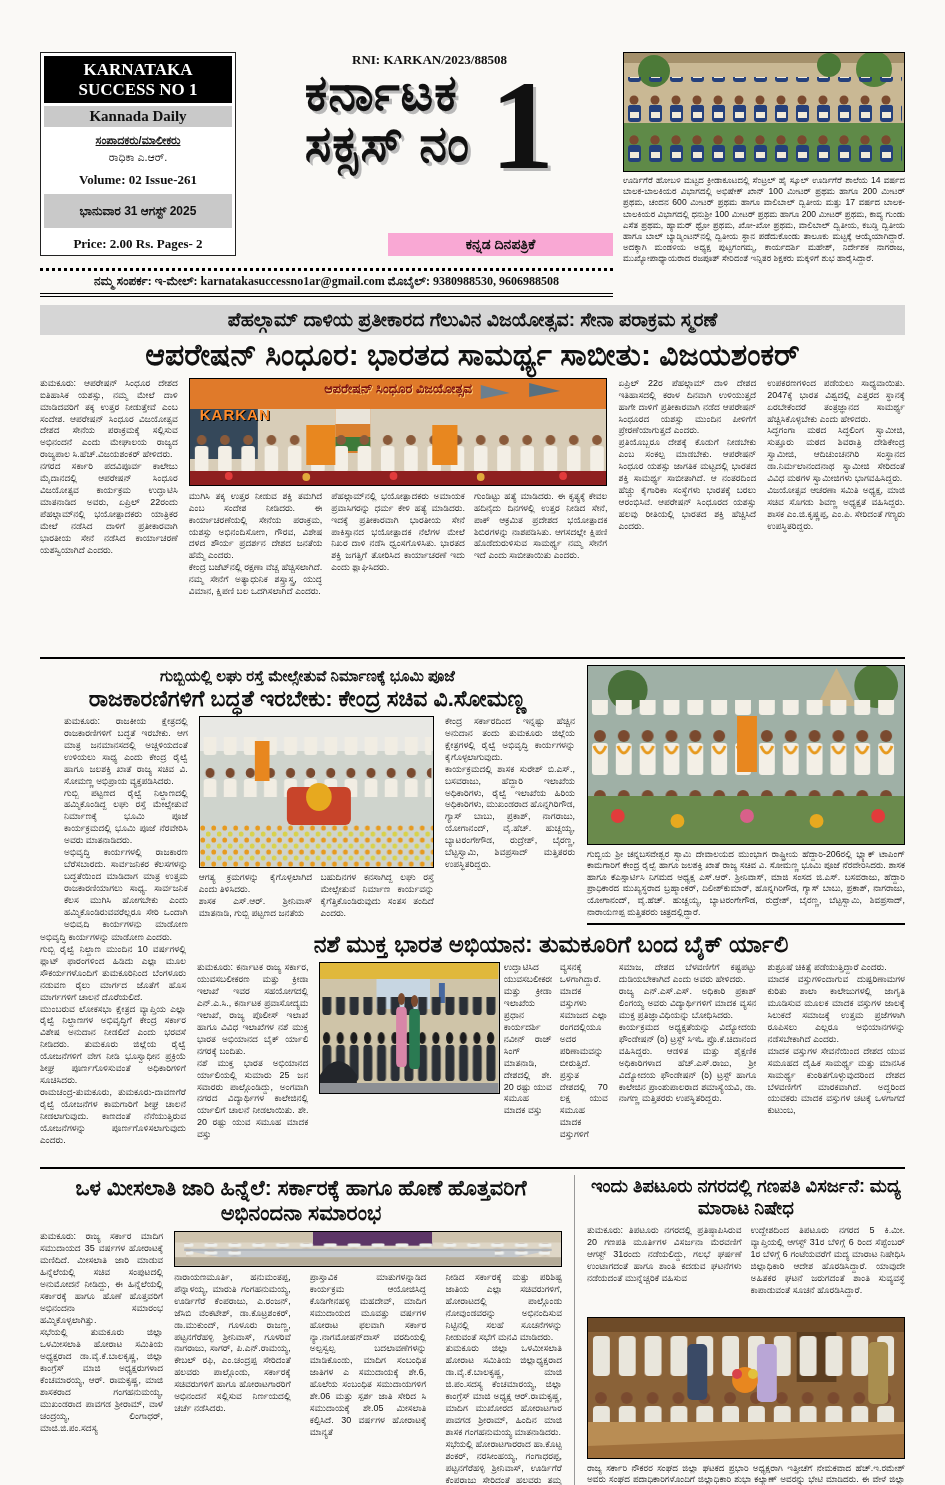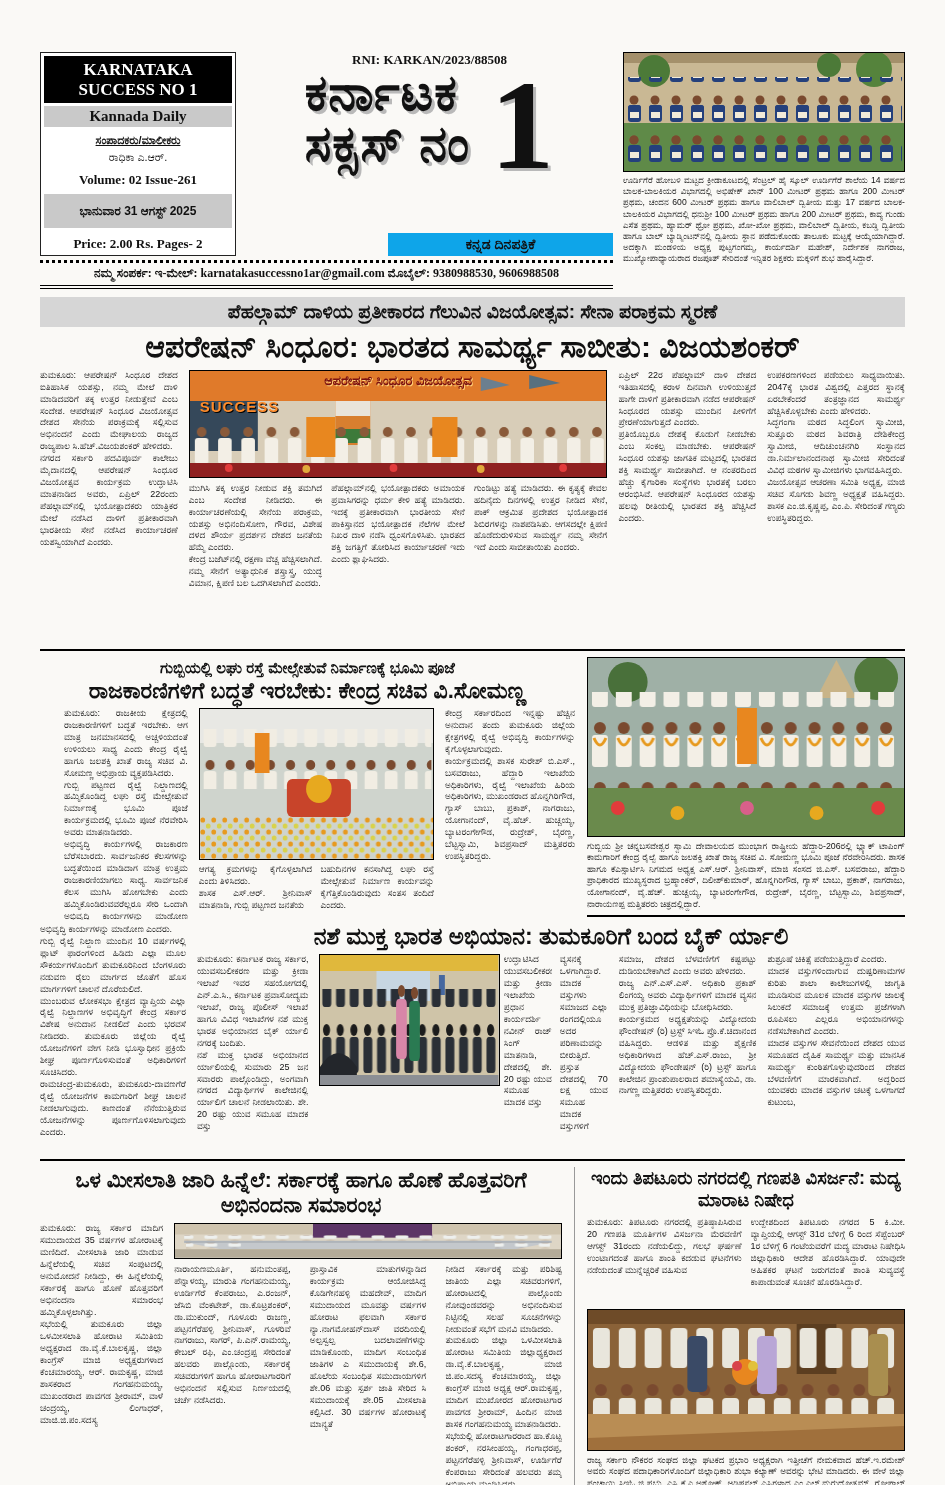--- a/index.html
+++ b/index.html
@@ -20,23 +20,23 @@
   .plate .vol{font-family:"Liberation Serif",serif;font-weight:bold;font-size:13px;margin-top:8px;}
   .plate .date{background:#c9c9c9;font-weight:bold;font-size:12px;margin-top:6px;padding:10px;}
   .plate .price{font-family:"Liberation Serif",serif;font-weight:bold;font-size:13px;margin-top:8px;}
   .mast{flex:1;position:relative;text-align:center;}
   .mast .rni{font-family:"Liberation Serif",serif;font-weight:bold;font-size:13px;}
   .mast-row{display:flex;align-items:flex-start;justify-content:center;gap:20px;}
   .mast-title{font-weight:900;font-size:50px;line-height:1.02;letter-spacing:1px;
               text-shadow:3px 3px 0 #b9b9b9;text-align:left;}
   .mast-digit{font-family:"Liberation Serif",serif;font-weight:900;font-size:128px;line-height:0.9;
               text-shadow:3px 3px 0 #b9b9b9;}
-  .mast .tag{position:absolute;right:0;bottom:0;width:225px;background:#0ea5e9;
+  .mast .tag{position:absolute;right:0;bottom:0;width:225px;background:#f9a8d4;
              font-weight:bold;font-size:14px;padding:3px 0;}
-  .contact{margin-top:4px;border-top:3px dotted #000;border-bottom:4px double #000;
+  .contact{margin-top:12px;border-top:3px dotted #000;border-bottom:4px double #000;
            text-align:center;font-weight:bold;font-size:12px;padding:3px 0 4px;
            font-family:"Liberation Serif",serif;}
   .hdr-right{width:282px;}
   .capt{font-size:8.6px;line-height:1.3;text-align:justify;margin-top:3px;white-space:pre-line;}
   
   .photo{border:1px solid #000;position:relative;overflow:hidden;background:#ccc;}
   .photo svg{display:block;width:100%;height:100%;}
   .banner-ov{position:absolute;top:2px;left:8%;right:8%;text-align:center;color:#7a1010;
              font-weight:900;font-size:13px;text-shadow:1px 1px 0 #ffd27a;}
   .side-ov{position:absolute;top:26%;left:10px;color:#ff8b2a;font-weight:900;font-size:15px;
@@ -142,21 +142,21 @@
             <rect x="120" y="46" width="30" height="40" fill="#e8871f"></rect>
             <rect x="250" y="46" width="26" height="40" fill="#e8871f"></rect>
             <rect y="92" width="430" height="14" fill="#8f2020"></rect>
             <circle cx="40" cy="97" r="4" fill="#e23b3b"></circle>
                 <circle cx="120" cy="98" r="4" fill="#e2a93b"></circle>
             <circle cx="210" cy="97" r="4" fill="#e23b3b"></circle>
                 <circle cx="300" cy="98" r="4" fill="#e2a93b"></circle>
             <circle cx="385" cy="97" r="4" fill="#e23b3b"></circle>
           </svg>
           <div class="banner-ov">ಆಪರೇಷನ್ ಸಿಂಧೂರ ವಿಜಯೋತ್ಸವ</div>
-          <div class="side-ov">SUCCESS</div>
+          <div class="side-ov">KARKAN</div>
         </div>
         <div style="display:flex;gap:9px;flex:1;">
           <div class="col" style="flex:1;">ಮುಗಿಸಿ ತಕ್ಕ ಉತ್ತರ ನೀಡುವ ಶಕ್ತಿ ತಮಗಿದೆ ಎಂಬ ಸಂದೇಶ ನೀಡಿದರು. ಈ ಕಾರ್ಯಾಚರಣೆಯಲ್ಲಿ ಸೇನೆಯ ಪರಾಕ್ರಮ, ಯಶಸ್ಸು ಅಭಿನಂದಿಸೋಣ, ಗೌರವ, ವಿಶೇಷ ದಳದ ಶೌರ್ಯ ಪ್ರದರ್ಶನ ದೇಶದ ಜನತೆಯ ಹೆಮ್ಮೆ ಎಂದರು.
 ಕೇಂದ್ರ ಬಜೆಟ್‌ನಲ್ಲಿ ರಕ್ಷಣಾ ವೆಚ್ಚ ಹೆಚ್ಚಿಸಲಾಗಿದೆ. ನಮ್ಮ ಸೇನೆಗೆ ಅತ್ಯಾಧುನಿಕ ಶಸ್ತ್ರಾಸ್ತ್ರ, ಯುದ್ಧ ವಿಮಾನ, ಕ್ಷಿಪಣಿ ಬಲ ಒದಗಿಸಲಾಗಿದೆ ಎಂದರು.</div>
           <div class="col" style="flex:1;">ಪೆಹಲ್ಗಾಮ್‌ನಲ್ಲಿ ಭಯೋತ್ಪಾದಕರು ಅಮಾಯಕ ಪ್ರವಾಸಿಗರನ್ನು ಧರ್ಮ ಕೇಳಿ ಹತ್ಯೆ ಮಾಡಿದರು. ಇದಕ್ಕೆ ಪ್ರತೀಕಾರವಾಗಿ ಭಾರತೀಯ ಸೇನೆ ಪಾಕಿಸ್ತಾನದ ಭಯೋತ್ಪಾದಕ ನೆಲೆಗಳ ಮೇಲೆ ನಿಖರ ದಾಳಿ ನಡೆಸಿ ಧ್ವಂಸಗೊಳಿಸಿತು. ಭಾರತದ ಶಕ್ತಿ ಜಗತ್ತಿಗೆ ತೋರಿಸಿದ ಕಾರ್ಯಾಚರಣೆ ಇದು ಎಂದು ಶ್ಲಾಘಿಸಿದರು.</div>
           <div class="col" style="flex:1;">ಗುಂಡಿಟ್ಟು ಹತ್ಯೆ ಮಾಡಿದರು. ಈ ಕೃತ್ಯಕ್ಕೆ ಕೇವಲ ಹದಿನೈದು ದಿನಗಳಲ್ಲಿ ಉತ್ತರ ನೀಡಿದ ಸೇನೆ, ಪಾಕ್ ಆಕ್ರಮಿತ ಪ್ರದೇಶದ ಭಯೋತ್ಪಾದಕ ಶಿಬಿರಗಳನ್ನು ನಾಶಪಡಿಸಿತು. ಆಗಸದಲ್ಲೇ ಕ್ಷಿಪಣಿ ಹೊಡೆದುರುಳಿಸುವ ಸಾಮರ್ಥ್ಯ ನಮ್ಮ ಸೇನೆಗೆ ಇದೆ ಎಂದು ಸಾಬೀತಾಯಿತು ಎಂದರು.</div>
         </div>
       </div>
       <div class="col" style="flex:1.02;height:272px;">ಏಪ್ರಿಲ್ 22ರ ಪೆಹಲ್ಗಾಮ್ ದಾಳಿ ದೇಶದ ಇತಿಹಾಸದಲ್ಲಿ ಕರಾಳ ದಿನವಾಗಿ ಉಳಿಯುತ್ತದೆ ಹಾಗೇ ದಾಳಿಗೆ ಪ್ರತೀಕಾರವಾಗಿ ನಡೆದ ಆಪರೇಷನ್ ಸಿಂಧೂರದ ಯಶಸ್ಸು ಮುಂದಿನ ಪೀಳಿಗೆಗೆ ಪ್ರೇರಣೆಯಾಗುತ್ತದೆ ಎಂದರು.
 ಪ್ರತಿಯೊಬ್ಬರೂ ದೇಶಕ್ಕೆ ಕೊಡುಗೆ ನೀಡಬೇಕು ಎಂಬ ಸಂಕಲ್ಪ ಮಾಡಬೇಕು. ಆಪರೇಷನ್ ಸಿಂಧೂರ ಯಶಸ್ಸು ಜಾಗತಿಕ ಮಟ್ಟದಲ್ಲಿ ಭಾರತದ ಶಕ್ತಿ ಸಾಮರ್ಥ್ಯ ಸಾಬೀತಾಗಿದೆ. ಆ ನಂತರದಿಂದ ಹೆಚ್ಚು ಕೈಗಾರಿಕಾ ಸಂಸ್ಥೆಗಳು ಭಾರತಕ್ಕೆ ಬರಲು ಆರಂಭಿಸಿವೆ. ಆಪರೇಷನ್ ಸಿಂಧೂರದ ಯಶಸ್ಸು ಹಲವು ರೀತಿಯಲ್ಲಿ ಭಾರತದ ಶಕ್ತಿ ಹೆಚ್ಚಿಸಿದೆ ಎಂದರು.</div>

